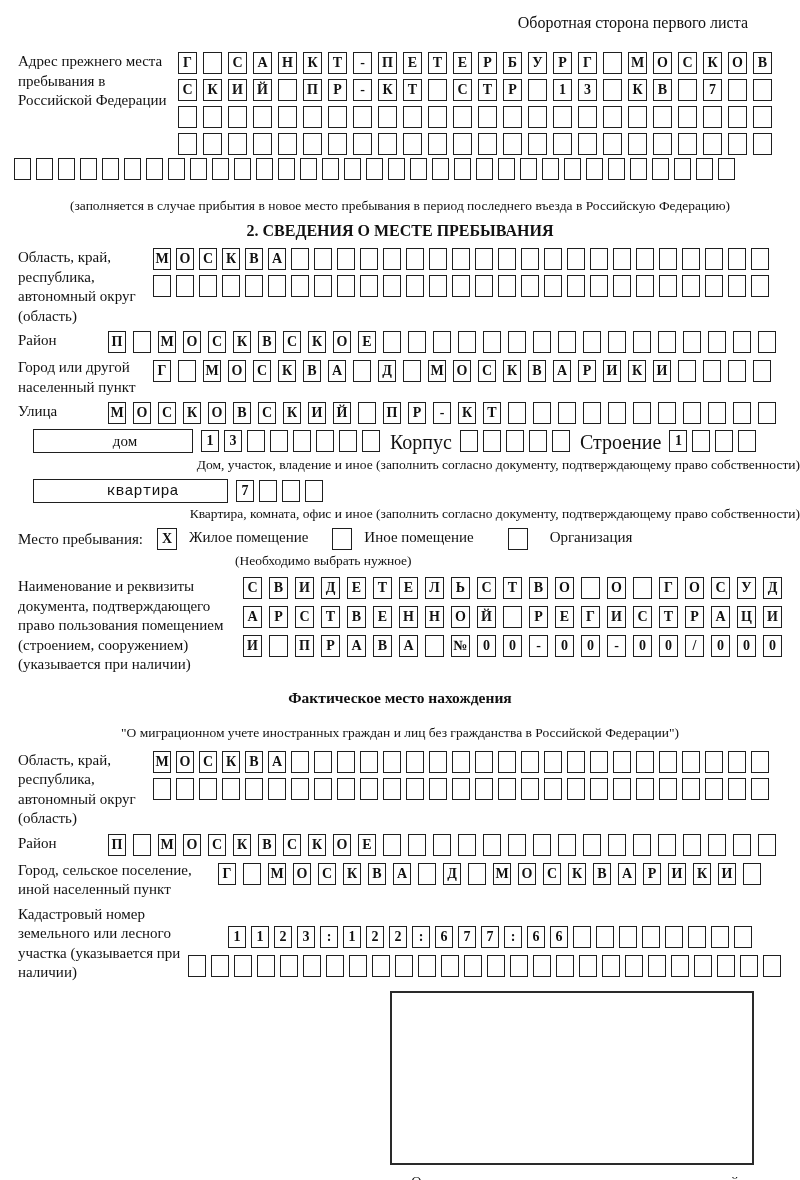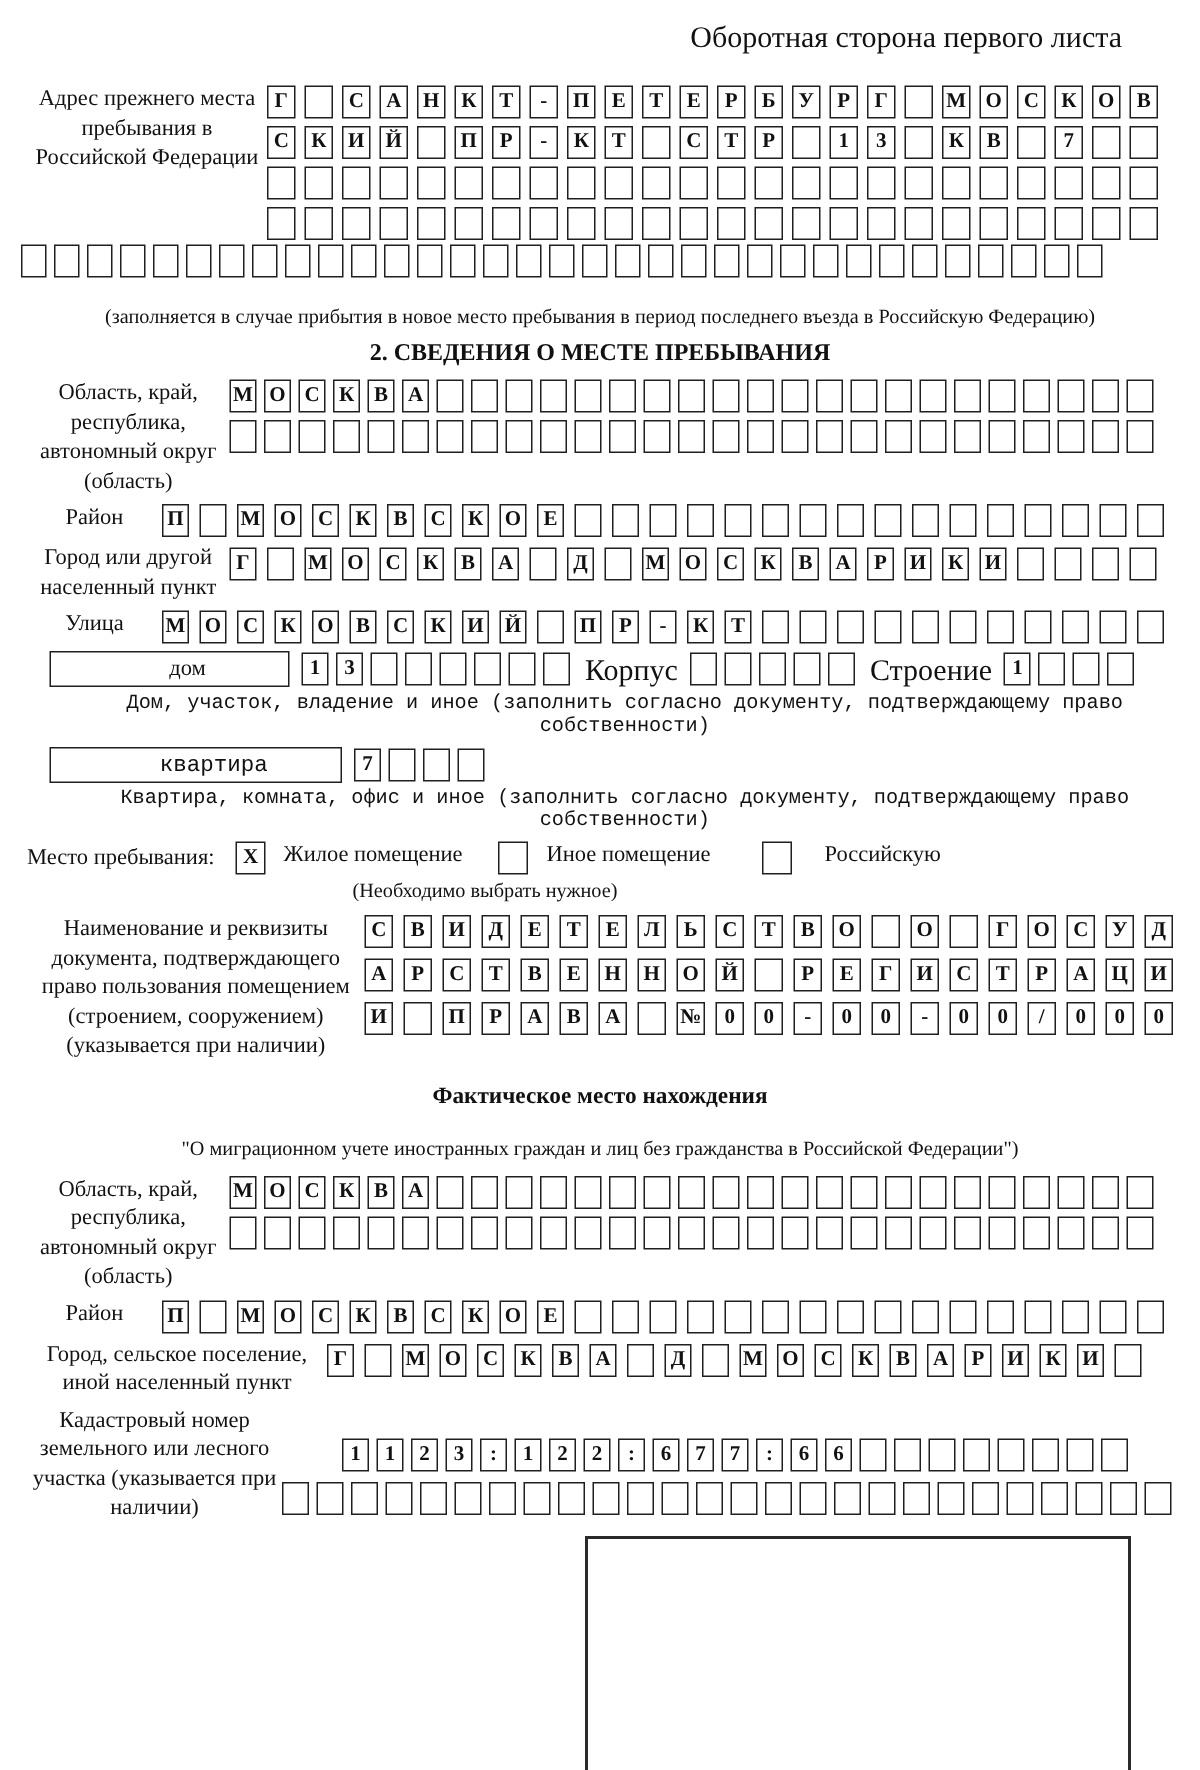--- a/index.html
+++ b/index.html
@@ -4,44 +4,44 @@
 <style>
   * { box-sizing: border-box; }
   html,body { margin:0; padding:0; background:#ffffff; }
   body {
     width:800px; min-height:1180px;
     font-family:"Liberation Serif", serif;
     color:#111;
   }
   .page { width:800px; min-height:1180px; padding:14px 0 10px 0; position:relative; }
 
-  .hdr { text-align:right; padding-right:52px; font-size:20px; margin-bottom:20px; }
+  .hdr { text-align:right; padding-right:52px; font-size:16px; margin-bottom:20px; }
 
   
   .boxrow { display:flex; flex-wrap:nowrap; }
   .cell {
     display:inline-flex; align-items:center; justify-content:center;
     height:22px; border:1.6px solid #1f1f1f; flex:none;
     font-size:14px; font-weight:600; background:#fff;
   }
   .cw19 > .cell { width:19px; }
   .cw18 > .cell { width:18px; }
   .cw17 > .cell { width:17px; } .g5 { gap:5px; } .g6 { gap:6px; } .g7 { gap:7px; }
 
   .frow { display:flex; align-items:flex-start; padding-left:18px; margin-bottom:5px; }
-  .flabel { font-size:15px; line-height:1.3; flex:none;text-align:center; }
+  .flabel { font-size:15px; line-height:1.3; flex:none; }
   .rows { display:flex; flex-direction:column; gap:5px; }
 
   .w160 { width:160px; } .w135 { width:135px; } .w90 { width:90px; }
   .w225 { width:225px; } .w170 { width:170px; } .w200 { width:200px; }
 
   .fullrow { padding-left:14px; margin-bottom:2px; }
 
   .caption { font-size:13.5px; text-align:center; margin:18px 0 8px 0; }
-  .subcap { font-size:13.5px; text-align:center; padding-left:33px; margin:1px 0 6px 0;font-family:Liberation Mono, monospace; }
+  .subcap { font-size:13.5px; text-align:right; padding-left:33px; margin:1px 0 6px 0; }
   .title { font-weight:bold; font-size:16px; text-align:center; margin:6px 0 8px 0;font-family:Liberation Serif, serif; }
   .subtitle { font-weight:bold; font-size:15.5px; text-align:center; margin:14px 0 4px 0; }
 
   .bigbox {
     border:1.6px solid #1f1f1f; height:24px; flex:none;
     display:inline-flex; align-items:center; justify-content:center;
     font-size:15px;
     padding-left:24px;
   }
   .bb-dom { width:160px; margin-right:8px; }
@@ -419,21 +419,21 @@
   </div>
   <div class="subcap">Квартира, комната, офис и иное (заполнить согласно документу, подтверждающему право собственности)</div>
 
   <div class="frow" style="margin-bottom:3px;">
     <div class="flabel" style="padding-top:2px;">Место пребывания:</div>
     <span class="cbox">X</span>
     <span class="opt">Жилое помещение</span>
     <span class="cbox" style="margin-left:24px;"></span>
     <span class="opt">Иное помещение</span>
     <span class="cbox" style="margin-left:34px; margin-right:22px;"></span>
-    <span class="opt">Российскую</span>
+    <span class="opt">Организация</span>
   </div>
   <div class="mesto-cap">(Необходимо выбрать нужное)</div>
 
   <div class="frow" style="margin-bottom:6px;">
     <div class="flabel w225">Наименование и реквизиты документа, подтверждающего право пользования помещением (строением, сооружением) (указывается при наличии)</div>
     <div class="rows" style="gap:7px;">
       <div class="boxrow cw19 g7">
           <span class="cell">С</span>
           <span class="cell">В</span>
           <span class="cell">И</span>

